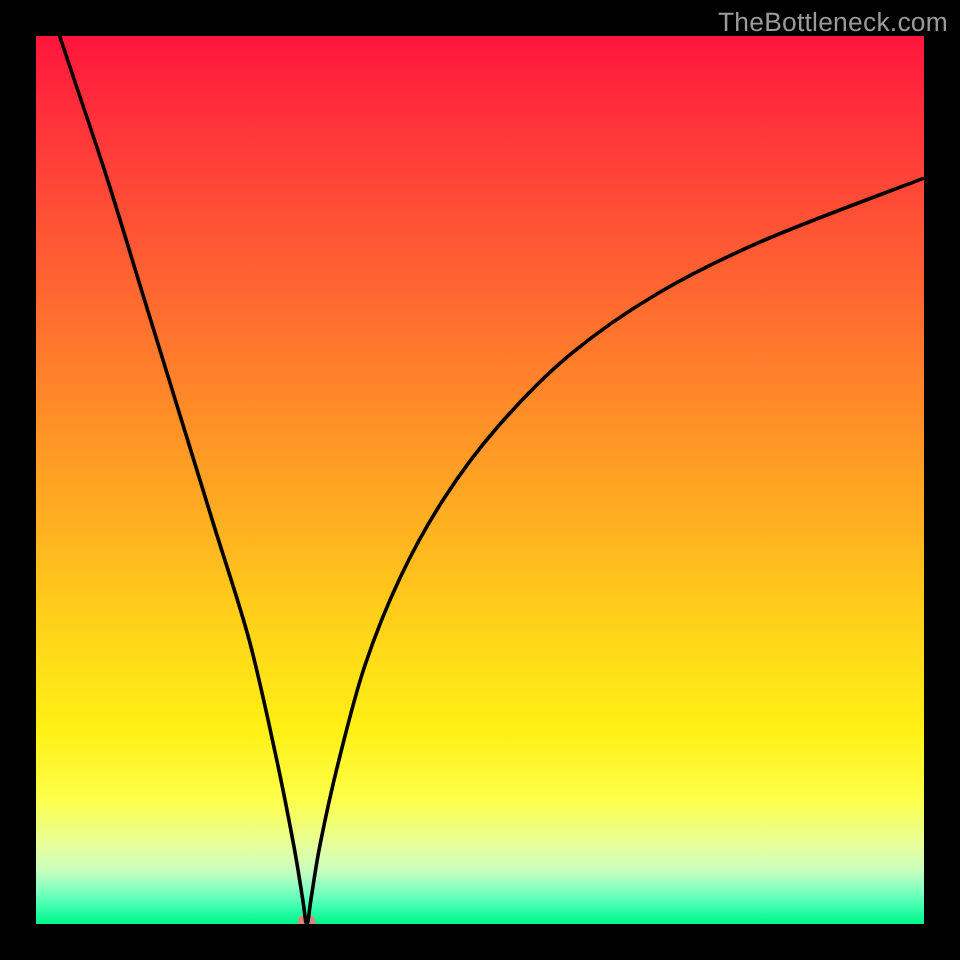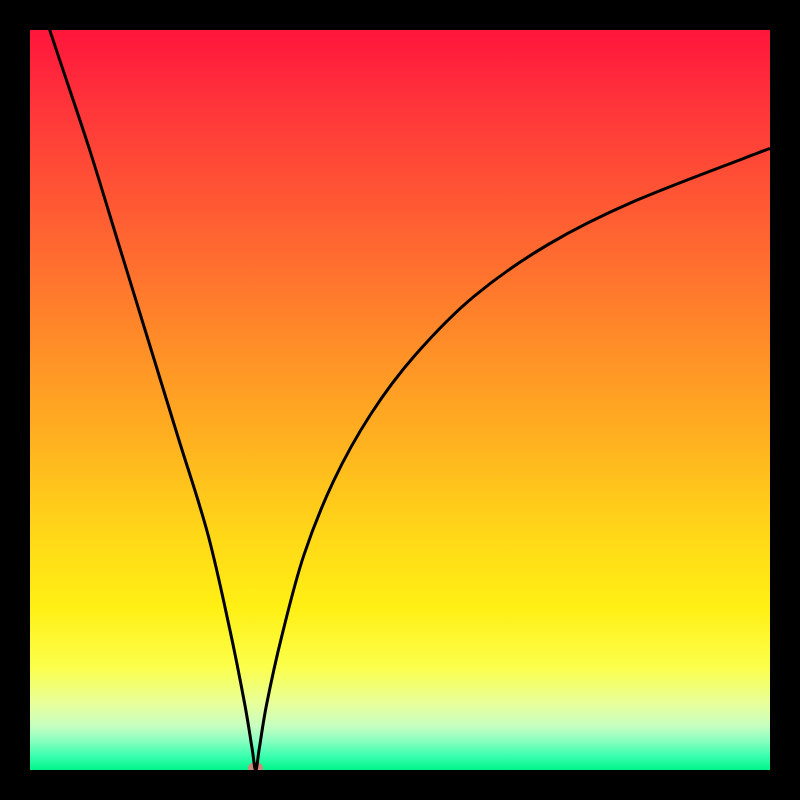--- a/index.html
+++ b/index.html
@@ -67,20 +67,21 @@
     height: 12px;
     border-radius: 50%;
     background: #d5877a;
   }
 </style>
 </head>
 <body>
 
 <div class="frame">
 
+  <div class="watermark">TheBottleneck.com</div>
 
   <div class="plot-area">
     <div class="gradient-bg"></div>
 
     <div class="marker" id="min-marker" style="background: rgb(213, 135, 122); left: 218.2px; top: 732px;"></div>
 
     <svg class="curve-svg" viewBox="0 0 740 740" preserveAspectRatio="none">
       <path id="curve-path" d="M 0 -59.200000000000045 C 4.933333333333334 -44.400000000000034 19.733333333333334 1.7763568394002505e-14 29.6 29.600000000000023 C 39.46666666666667 59.20000000000003 49.333333333333336 87.56666666666665 59.2 118.39999999999998 C 69.06666666666666 149.23333333333332 78.93333333333334 182.53333333333336 88.8 214.60000000000002 C 98.66666666666666 246.66666666666669 108.53333333333333 278.73333333333335 118.4 310.8 C 128.26666666666668 342.8666666666667 138.13333333333333 374.93333333333334 148 407 C 157.86666666666667 439.06666666666666 168.96666666666667 471.1333333333333 177.6 503.2 C 186.23333333333332 535.2666666666667 193.63333333333335 571.0333333333333 199.8 599.4 C 205.96666666666667 627.7666666666667 210.9 653.6666666666666 214.6 673.4 C 218.29999999999998 693.1333333333333 220.15 706.6999999999999 222 717.8 C 223.85 728.9 224.46666666666664 740 225.7 740 C 226.93333333333334 740 227.55 728.9 229.4 717.8 C 231.25 706.6999999999999 233.10000000000002 691.9 236.8 673.4 C 240.5 654.9 245.43333333333337 631.4666666666666 251.60000000000002 606.8 C 257.7666666666667 582.1333333333333 265.1666666666667 551.3 273.8 525.4 C 282.43333333333334 499.5 292.29999999999995 474.8333333333333 303.4 451.4 C 314.5 427.96666666666664 326.83333333333337 405.76666666666665 340.40000000000003 384.8 C 353.9666666666667 363.83333333333337 367.53333333333336 345.3333333333333 384.8 325.59999999999997 C 402.06666666666666 305.8666666666666 421.8 284.9 444 266.4 C 466.2 247.89999999999998 490.8666666666667 230.63333333333335 518 214.60000000000002 C 545.1333333333333 198.5666666666667 569.8 186.23333333333326 606.8 170.19999999999993 C 643.8 154.1666666666666 717.8 127.0333333333333 740 118.39999999999998" fill="none" stroke="#000" stroke-width="3"></path>
     </svg>
   </div>

